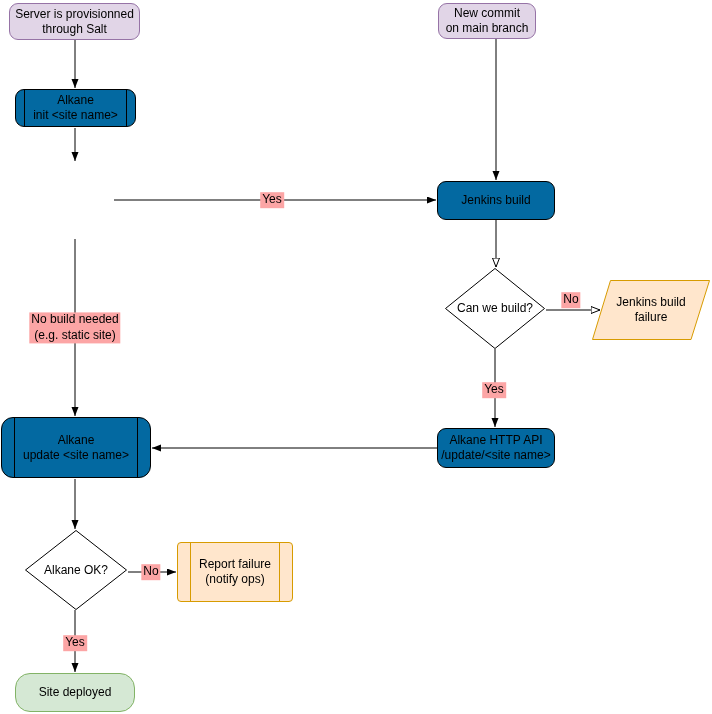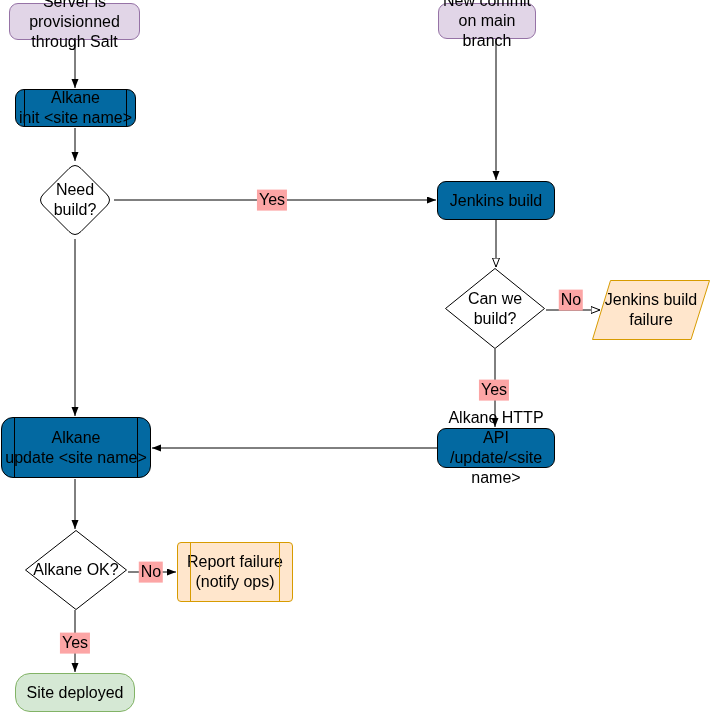--- a/index.html
+++ b/index.html
@@ -3,21 +3,21 @@
 <meta charset="utf-8">
 <style>
   html, body { margin: 0; padding: 0; background: #ffffff; }
   .canvas {
     position: relative;
     width: 712px;
     height: 714px;
     background: #ffffff;
     overflow: hidden;
     font-family: "Liberation Sans", sans-serif;
-    font-size: 16px;
+    font-size: 12px;
     color: #000000;
   }
   .edges {
     position: absolute;
     left: 0; top: 0;
     width: 712px; height: 714px;
     pointer-events: none;
   }
   .edges path.conn {
     fill: none;
@@ -110,26 +110,20 @@
 on main branch</span>
   </div>
 
   <div class="node rect-node" style="left:15px; top:89px; width:121px; height:38px;">
     <div class="sub-bar" style="left:8px;"></div>
     <div class="sub-bar" style="right:8px;"></div>
     <span>Alkane
 init &lt;site name&gt;</span>
   </div>
 
-  <div class="node shape-node" style="left:37px; top:162px; width:76px; height:76px;">
-    <svg class="shape-svg" viewBox="0 0 76 76">
-      <path class="white-shape" d="M32,6.5 Q38,0.5 44,6.5 L69.5,32 Q75.5,38 69.5,44 L44,69.5 Q38,75.5 32,69.5 L6.5,44 Q0.5,38 6.5,32 Z"></path>
-    </svg>
-    <span class="shape-label">Need build?</span>
-  </div>
 
   <div class="node rect-node" style="left:437px; top:181px; width:118px; height:39px;">
     <span>Jenkins build</span>
   </div>
 
   <div class="node shape-node" style="left:445px; top:268px; width:100px; height:81px;">
     <svg class="shape-svg" viewBox="0 0 100 81">
       <polygon class="white-shape" points="50,0.5 99.5,40.5 50,80.5 0.5,40.5"></polygon>
     </svg>
     <span class="shape-label">Can we build?</span>
@@ -167,18 +161,20 @@
     <div class="sub-bar" style="right:12px;"></div>
     <span>Report failure
 (notify ops)</span>
   </div>
 
   <div class="node green" style="left:15px; top:673px; width:120px; height:39px;">
     <span>Site deployed</span>
   </div>
 
   <div class="edge-label" style="left:272px; top:200px;">Yes</div>
+  <div class="edge-label" style="left:75px; top:328px;">No build needed
+(e.g. static site)</div>
   <div class="edge-label" style="left:571px; top:300px;">No</div>
   <div class="edge-label" style="left:494px; top:390px;">Yes</div>
   <div class="edge-label" style="left:151px; top:572px;">No</div>
   <div class="edge-label" style="left:75px; top:643px;">Yes</div>
 
 </div>
 
 </body></html>

